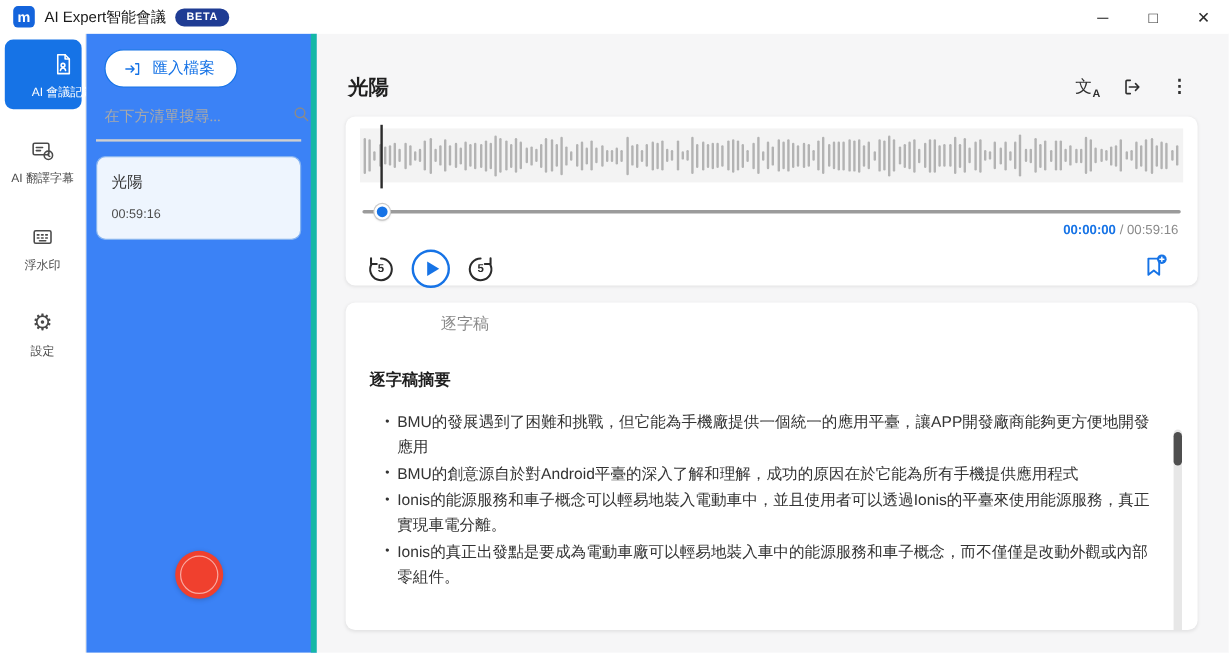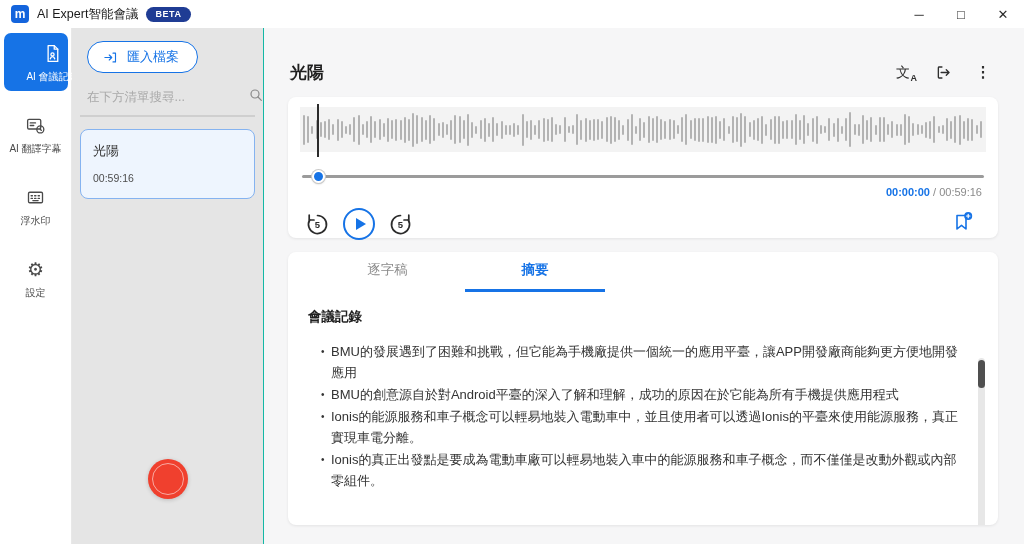--- a/index.html
+++ b/index.html
@@ -27,26 +27,26 @@
   .nav-item{width:64px;margin:0 auto 6px;display:flex;flex-direction:column;align-items:center;
     padding:8px 2px 7px;border-radius:7px;color:#4a4a4a;cursor:pointer;}
   .nav-item:first-child{margin-top:5px;padding-left:36px;}
   .nav-item.active{background:var(--accent);color:#fff;}
   .nav-icon{width:24px;height:24px;display:flex;align-items:center;justify-content:center;margin-bottom:5px;}
   .nav-icon svg{width:21px;height:21px;stroke:currentColor;fill:none;stroke-width:1.5;stroke-linecap:round;stroke-linejoin:round;}
   .nav-gear{font-size:19px;line-height:1;}
   .nav-label{font-size:10px;white-space:nowrap;}
   .nav-item + .nav-item{margin-top:14px;}
   
-  .listpanel{position:absolute;top:28px;left:72px;width:192px;bottom:0;background:#e5e5e5;border-right:1px solid #14b8a6;}
+  .listpanel{position:absolute;top:28px;left:72px;width:192px;bottom:0;background:#3b82f6;border-right:5px solid #14b8a6;}
   .import-btn{display:flex;align-items:center;gap:9px;margin:13px 0 0 15px;padding:6px 18px 6px 15px;
     border:1.5px solid var(--accent);border-radius:16px;background:#fff;color:var(--accent);
     font-size:13px;cursor:pointer;font-family:inherit;}
   .import-btn svg{width:15px;height:15px;stroke:var(--accent);fill:none;stroke-width:1.8;stroke-linecap:round;stroke-linejoin:round;}
-  .search-row{display:flex;align-items:center;margin:14px 10px 0 15px;}
+  .search-row{display:flex;align-items:center;margin:14px 10px 0 15px;font-family:Liberation Serif, serif;}
   .search-input{flex:1;border:none;outline:none;font-size:12.5px;color:#333;font-family:inherit;background:transparent;}
   .search-input::placeholder{color:#a9a9a9;}
   .search-icon svg{width:16px;height:16px;stroke:#8a8a8a;fill:none;stroke-width:1.8;stroke-linecap:round;}
   .search-divider{height:2px;background:#cfcfcf;margin:8px 8px 0;}
   .file-card{margin:12px 8px 0;border:1px solid var(--card-border);background:var(--card-bg);
     border-radius:8px;padding:12px 12px 14px;cursor:pointer;}
   .file-title{font-size:13px;color:#333;}
   .file-meta-row{display:flex;justify-content:space-between;margin-top:12px;font-size:10.5px;color:#4d4d4d;}
   .record-btn{position:absolute;left:50%;transform:translateX(-50%);bottom:45px;width:40px;height:40px;
     border-radius:50%;background:var(--record-red);border:none;cursor:pointer;box-shadow:0 1px 4px rgba(0,0,0,.18);}
@@ -403,24 +403,23 @@
           <circle cx="17.2" cy="6" r="4" fill="#1673e6"></circle>
           <path d="M17.2 4.3v3.4M15.5 6h3.4" stroke="#fff" stroke-width="1.2" stroke-linecap="round"></path>
         </svg>
       </button>
     </div>
   </div>
 
   <div class="card content-card">
     <div class="tabs-row">
       <button class="tab">逐字稿</button>
-      <button class="tab active">摘要</button>
     </div>
     <div class="summary-body">
-      <div class="summary-heading">會議記錄</div>
+      <div class="summary-heading">逐字稿摘要</div>
       <ul class="summary-list">
         <li>BMU的發展遇到了困難和挑戰，但它能為手機廠提供一個統一的應用平臺，讓APP開發廠商能夠更方便地開發應用</li>
         <li>BMU的創意源自於對Android平臺的深入了解和理解，成功的原因在於它能為所有手機提供應用程式</li>
         <li>Ionis的能源服務和車子概念可以輕易地裝入電動車中，並且使用者可以透過Ionis的平臺來使用能源服務，真正實現車電分離。</li>
         <li>Ionis的真正出發點是要成為電動車廠可以輕易地裝入車中的能源服務和車子概念，而不僅僅是改動外觀或內部零組件。</li>
       </ul>
       <div class="vscrollbar">
         <div class="vthumb"></div>
       </div>
     </div>

